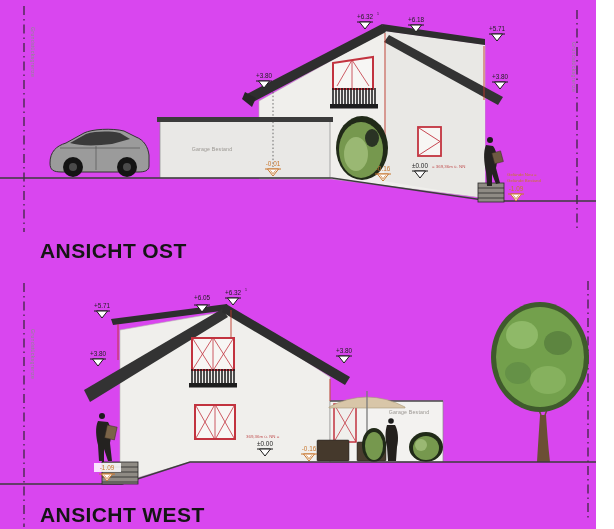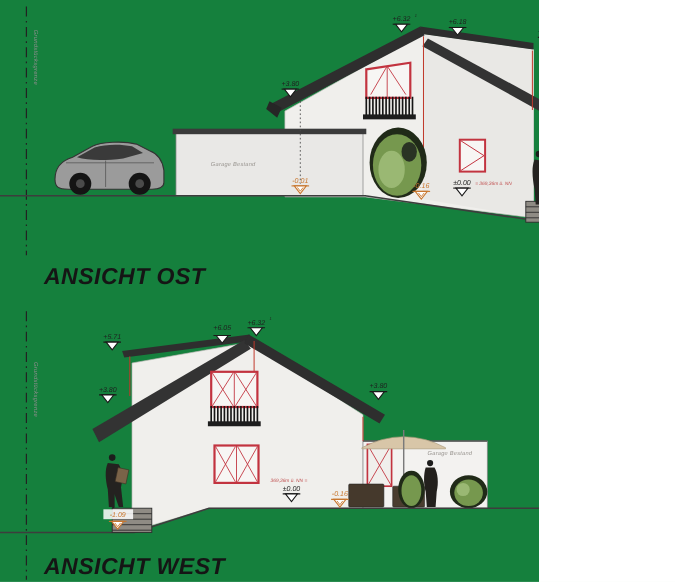--- a/index.html
+++ b/index.html
@@ -1,17 +1,17 @@
 <!DOCTYPE html>
 <html><head>
 <meta charset="utf-8">
 <style>
   html,body{margin:0;padding:0;background:#fff;}
-  .stage{position:relative;width:490px;height:529px;background:#15803d;overflow:hidden;
-         font-family:"Liberation Sans",sans-serif;font-style:italic;}
+  .stage{position:relative;width:596px;height:529px;background:#d946ef;overflow:hidden;
+         font-family:"Liberation Sans",sans-serif;}
   svg{position:absolute;left:0;display:block;}
   #ost{top:0;} #west{top:265px;}
   text{font-family:"Liberation Sans",sans-serif;}
   .lvl{font-size:6.4px;fill:#1f1f1f;text-anchor:middle;}
   .lvlO{font-size:6.4px;fill:#c8772f;text-anchor:middle;}
   .sup{font-size:3.5px;fill:#1f1f1f;text-anchor:middle;}
   .rednote{font-size:4.4px;fill:#c25555;}
   .orangenote{font-size:4.4px;fill:#c8772f;}
   .glab{font-size:5.2px;fill:#9a9691;text-anchor:middle;letter-spacing:.2px;}
   .bnd{font-size:5.3px;fill:#8c8c8c;letter-spacing:.25px;}

